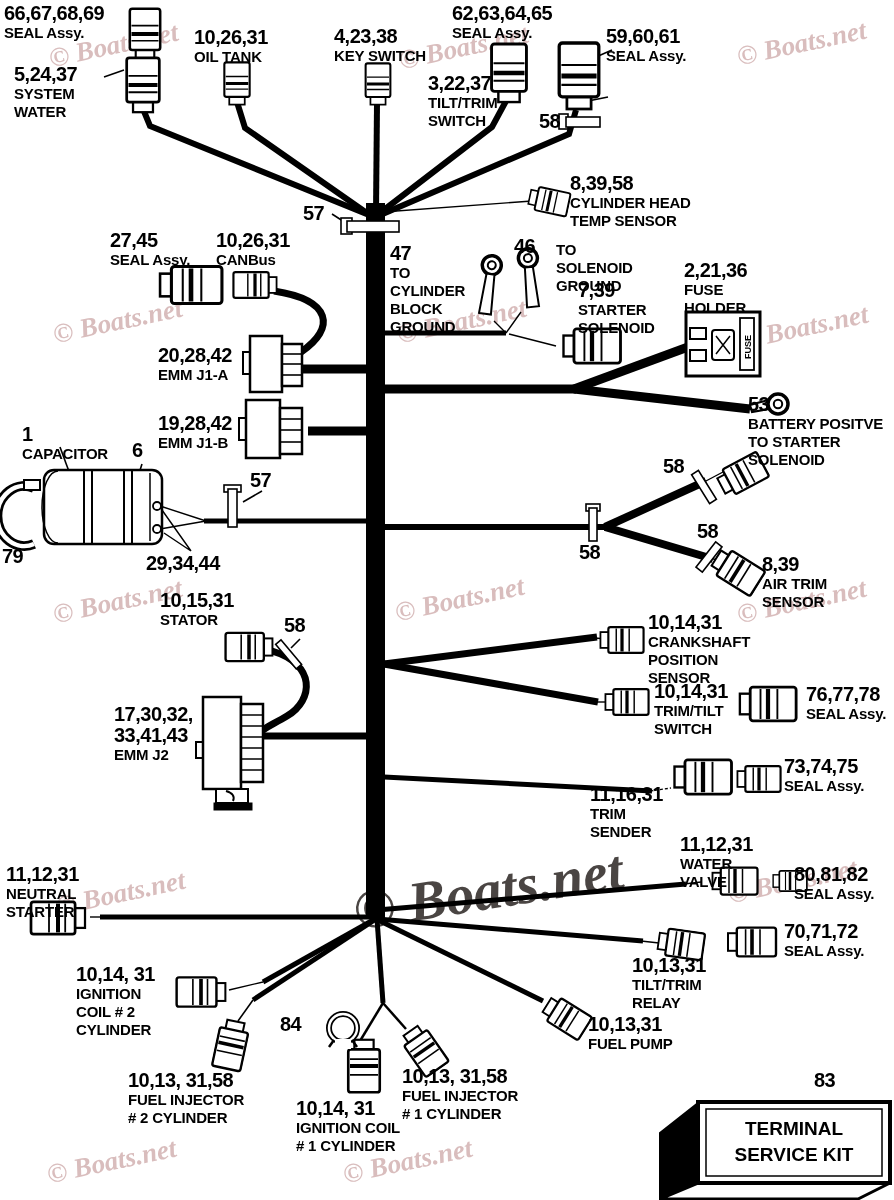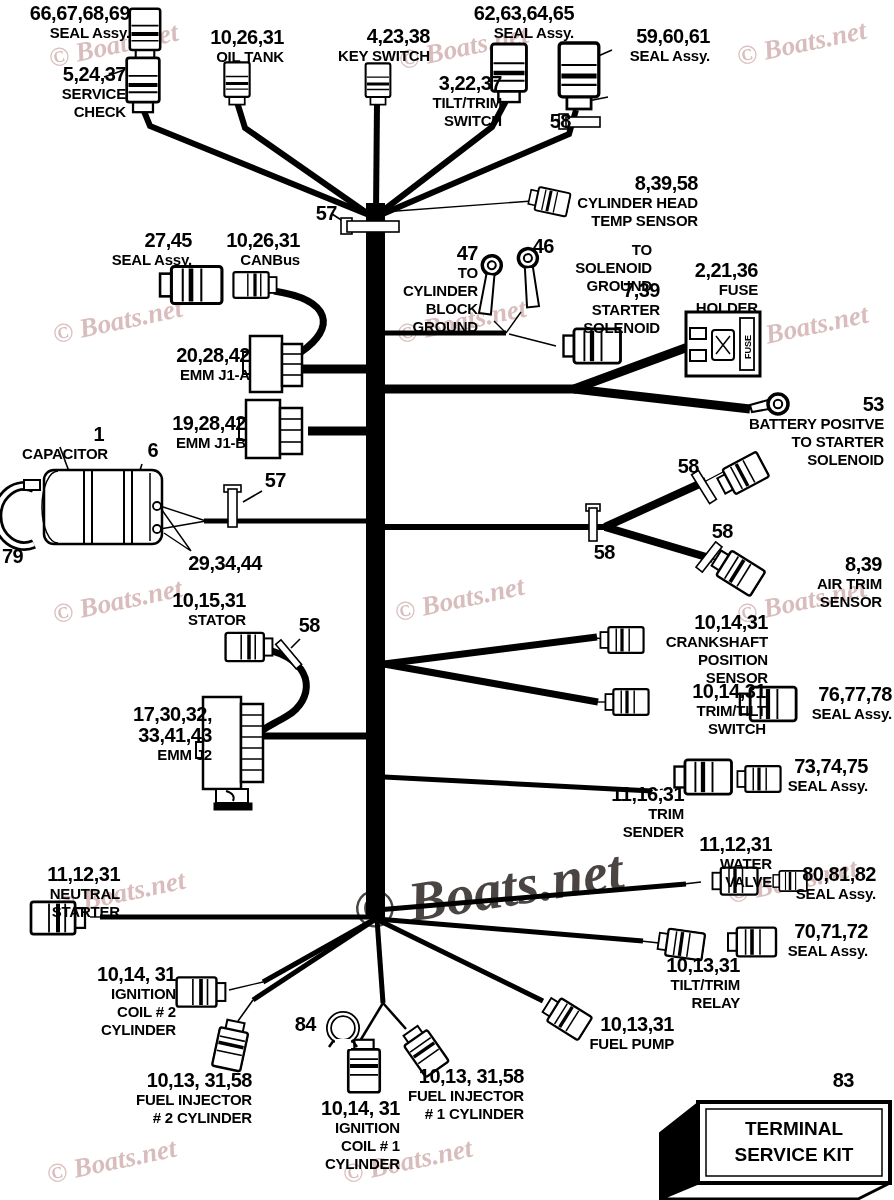--- a/index.html
+++ b/index.html
@@ -5,21 +5,21 @@
   html,body{margin:0;padding:0;background:#fff;}
   #canvas{position:relative;width:894px;height:1200px;background:#fff;overflow:hidden;
           font-family:"Liberation Sans", sans-serif;}
   .wm{position:absolute;z-index:1;font-family:"Liberation Serif", serif;font-style:italic;
       font-weight:bold;color:#d9bdbd;font-size:27px;white-space:nowrap;
       transform:rotate(-12deg);pointer-events:none;}
   .wm-dark{position:absolute;z-index:1;font-family:"Liberation Serif", serif;font-style:italic;
       font-weight:bold;color:rgba(42,36,34,0.85);font-size:56px;white-space:nowrap;
       transform:rotate(-9deg);pointer-events:none;}
   #wiresvg{position:absolute;left:0;top:0;z-index:2;}
-  .lbl{position:absolute;z-index:3;text-align:right;color:#000;}
+  .lbl{position:absolute;z-index:3;text-align:left;color:#000;}
   .lbl.left{text-align:left;}
   .num{display:block;font-weight:bold;font-size:20px;line-height:1.05;letter-spacing:-0.5px;}
   .nm{display:block;font-weight:bold;font-size:15px;line-height:1.2;letter-spacing:-0.2px;}
   .kit-text{position:absolute;z-index:3;text-align:center;font-weight:bold;font-size:19px;
       line-height:1.35;color:#000;}
 </style>
 </head>
 <body>
 
 <div id="canvas">
@@ -273,21 +273,21 @@
       </g>
     </g>
   </svg>
 
   <div class="lbl" style="left:4px;top:3px;width:126px">
     <span class="num">66,67,68,69</span>
     <span class="nm">SEAL Assy.</span>
   </div>
   <div class="lbl" style="left:14px;top:64px;width:112px">
     <span class="num">5,24,37</span>
-    <span class="nm">SERVICE CHECK</span>
+    <span class="nm">SYSTEM WATER</span>
   </div>
   <div class="lbl" style="left:194px;top:27px;width:90px">
     <span class="num">10,26,31</span>
     <span class="nm">OIL TANK</span>
   </div>
   <div class="lbl" style="left:334px;top:26px;width:96px">
     <span class="num">4,23,38</span>
     <span class="nm">KEY SWITCH</span>
   </div>
   <div class="lbl" style="left:452px;top:3px;width:122px">

